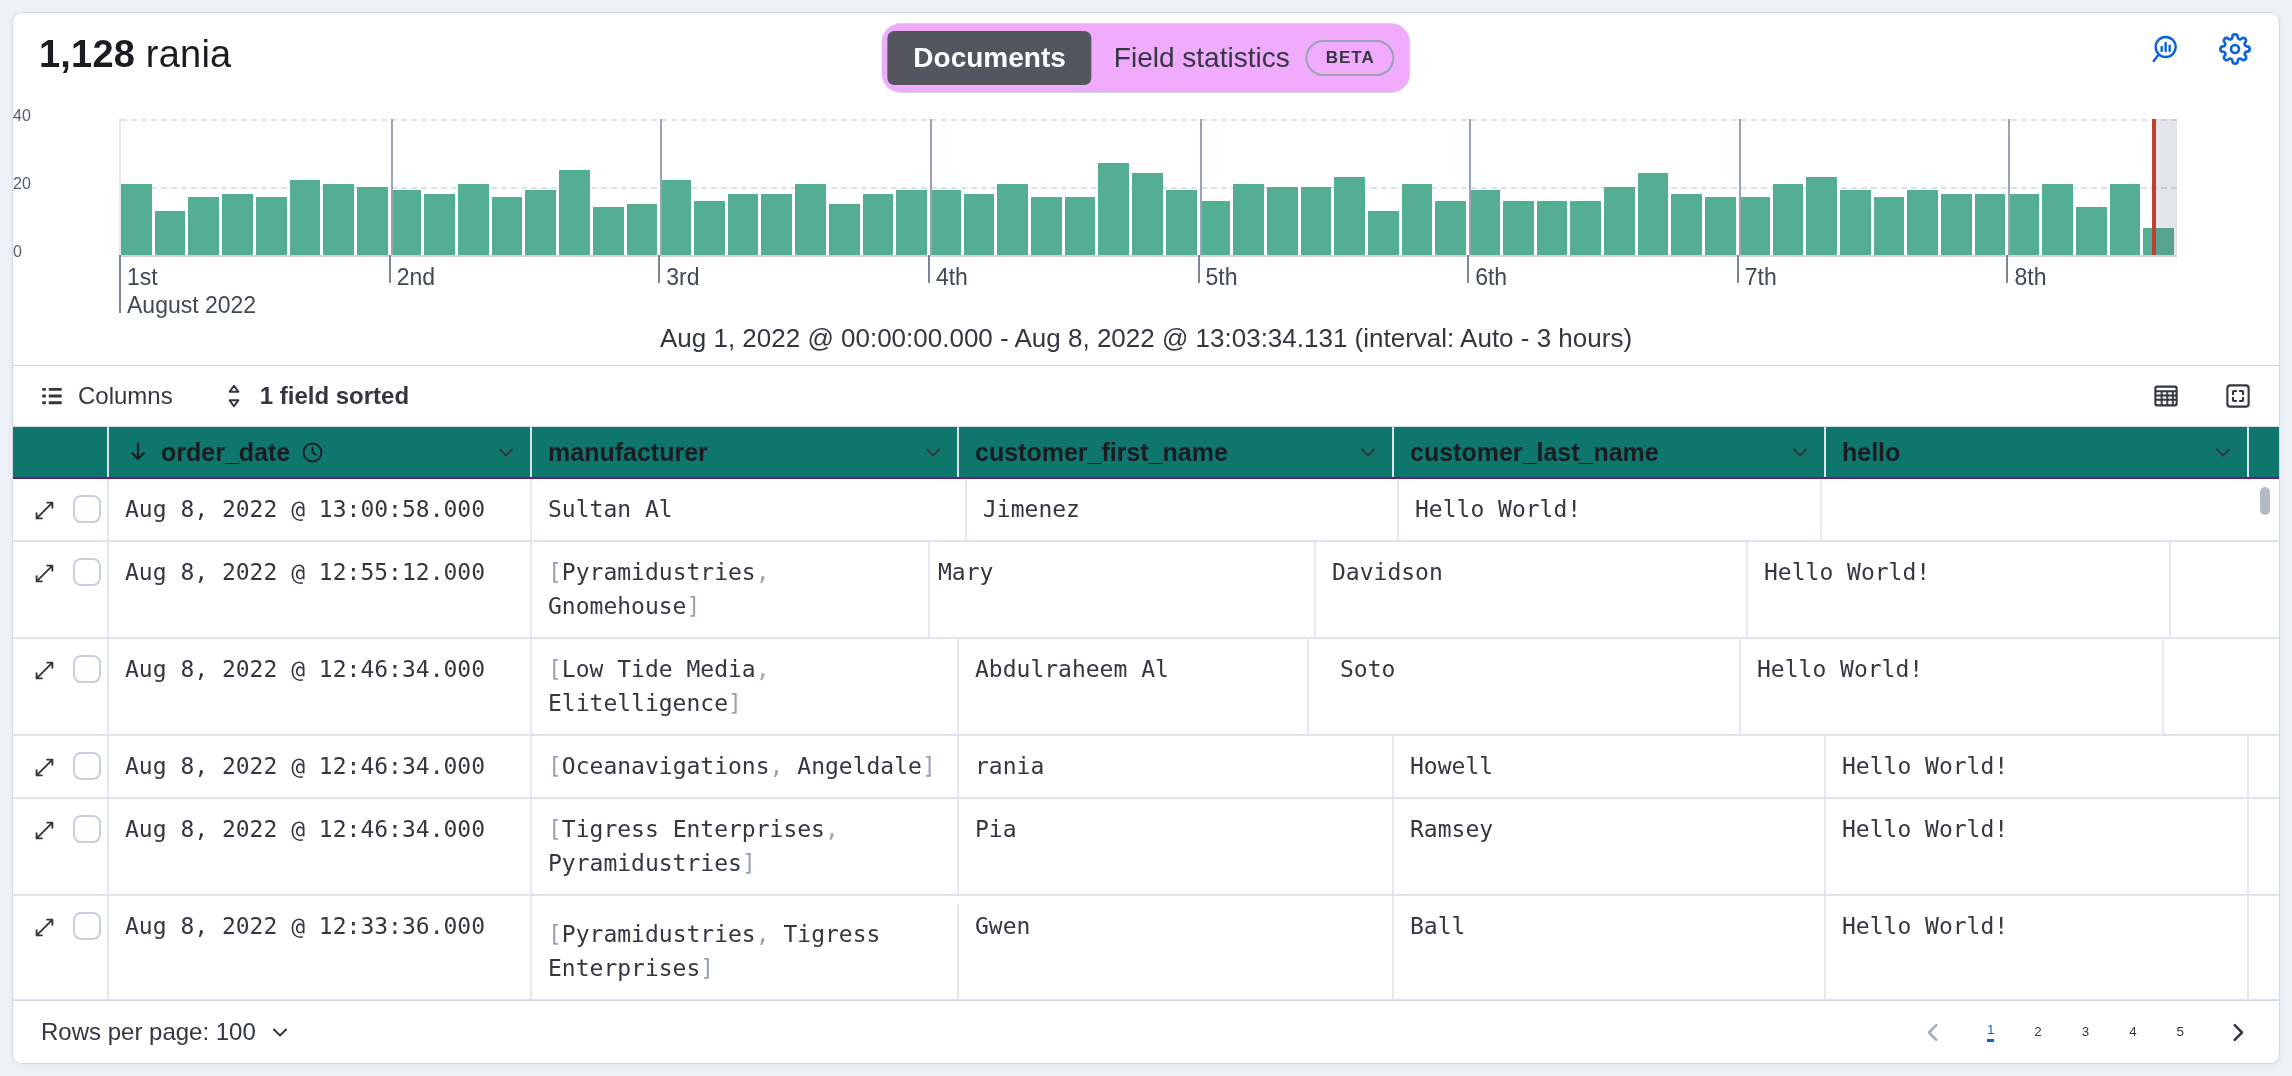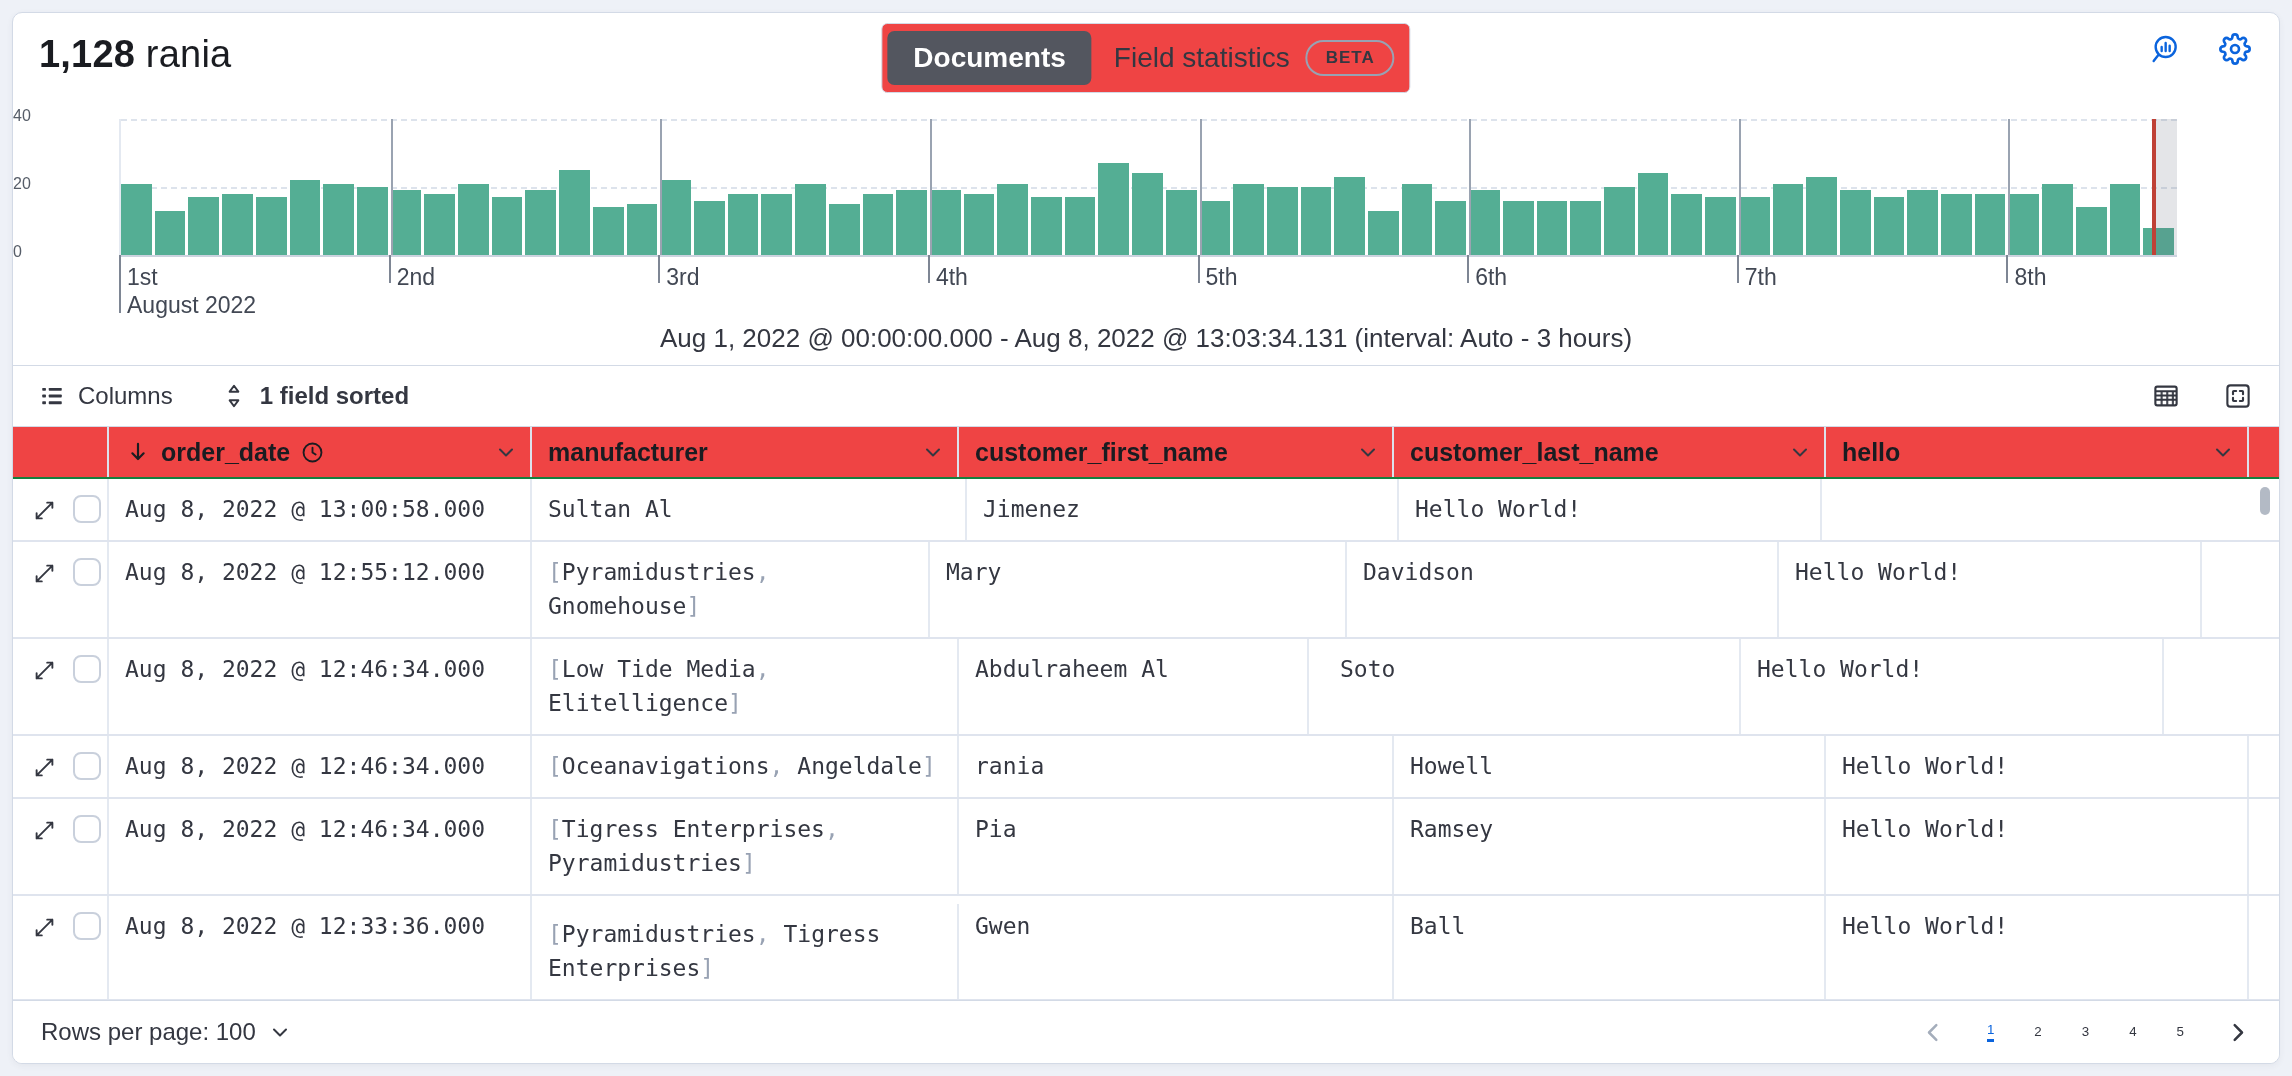--- a/index.html
+++ b/index.html
@@ -6,21 +6,21 @@
   body{width:2292px;height:1076px;background:#eef1f7;font-family:"Liberation Sans","DejaVu Sans",sans-serif;color:#343741;position:relative}
   svg{display:block}
   button{font-family:inherit;background:none;border:none;padding:0;cursor:pointer;color:inherit}
 
   .panel{position:absolute;left:12px;top:12px;width:2266px;height:1050px;background:#fff;border:1px solid #d3dae6;border-radius:10px;display:flex;flex-direction:column;overflow:hidden;box-shadow:0 2px 6px rgba(60,70,90,.06)}
 
   
   .top{position:relative;height:64px;flex:none}
   .hits{position:absolute;left:26px;top:20px;font-size:38px;color:#1a1c21;letter-spacing:.2px}
   .hits .num{font-weight:700}
-  .tabs{position:absolute;left:50%;transform:translateX(-50%);top:10px;display:flex;align-items:center;border:1px solid #d3dae6;border-radius:6px;padding:5px;background:#ef4444}
+  .tabs{position:absolute;left:50%;transform:translateX(-50%);top:10px;display:flex;align-items:center;border:1px solid #d3dae6;border-radius:19px;padding:5px;background:#f0abfc}
   .tab-selected{background:#53565f;color:#fff;font-weight:700;font-size:28px;padding:11px 26px;border-radius:7px}
   .tab-plain{display:flex;align-items:center;gap:16px;padding:11px 10px 11px 22px;font-size:28px;color:#343741}
   .beta{border:2px solid #98a2b3;border-radius:999px;font-size:17px;font-weight:700;letter-spacing:1px;padding:6px 18px;color:#343741}
   .top-icons{position:absolute;right:28px;top:20px;display:flex;gap:38px;color:#0b64dd;align-items:center}
 
   
   .chart{position:relative;height:246px;flex:none}
   .plot{position:absolute;left:106px;width:2056px;top:42px;height:136px;border-left:2px solid #e4e9f1}
   .gl{position:absolute;left:0;right:0;border-top:2px dashed #dde3ec}
   .baseline{position:absolute;left:0;right:0;bottom:-2px;border-top:2px solid #ccd3df}
@@ -37,21 +37,21 @@
 
   
   .toolbar{flex:none;height:60px;border-top:1px solid #d3dae6;display:flex;align-items:center;padding:0 26px;gap:48px}
   .tb-btn{display:flex;align-items:center;gap:13px;font-size:24px;color:#343741}
   .tb-btn .lbl-strong{font-weight:700}
   .tb-btn .lbl-med{font-weight:500}
   .tb-right{margin-left:auto;display:flex;gap:42px;align-items:center;color:#343741}
 
   
   .grid{flex:1;position:relative;overflow:hidden;border-top:1px solid #d3dae6}
-  .hrow{display:flex;background:#ef4444;height:50px;flex:none;border-bottom:2px solid #15803d}
+  .hrow{display:flex;background:#0f766e;height:50px;flex:none;border-bottom:2px solid #701a75}
   .hcell{display:flex;align-items:center;gap:10px;border-right:2px solid #dce2ec;padding:0 12px 0 16px;font-weight:700;font-size:25px;color:#1a1c21;box-sizing:border-box;flex:none}
   .hcell .chev{margin-left:auto;color:#343741}
   .row{display:flex;border-bottom:2px solid #dfe4ee}
   .cell{border-right:2px solid #e4e9f1;box-sizing:border-box;flex:none;padding:13px 16px 14px;font-family:"DejaVu Sans Mono","Liberation Mono",monospace;font-size:23px;line-height:34px;color:#343741;overflow:hidden}
   .punct{color:#98a2b3}
   .ctrl{display:flex;gap:15px;padding:16px 0 0 18px;align-items:flex-start}
   .checkbox{width:28px;height:28px;border:2px solid #c9d0dc;border-radius:8px;background:#fff;flex:none;box-sizing:border-box}
   .expand{color:#343741;margin-top:2px}
   .scrollthumb{position:absolute;right:9px;top:60px;width:10px;height:28px;border-radius:5px;background:#9aa3b1;opacity:.75}
 
@@ -292,21 +292,21 @@
         </div>
         <div class="row">
           <div class="cell ctrl" style="width: 96px;">
             <svg class="expand" width="27" height="27" viewBox="0 0 24 24" fill="none" stroke="currentColor" stroke-width="1.7" stroke-linecap="round" stroke-linejoin="round">
               <path d="M5 19 L19 5 M5 19 v-4.6 M5 19 h4.6 M19 5 v4.6 M19 5 h-4.6"></path>
             </svg>
             <div class="checkbox"></div>
           </div>
           <div class="cell" style="width: 423px;">Aug 8, 2022 @ 12:55:12.000</div>
           <div class="cell" style="width: 398px;"><span class="punct">[</span>Pyramidustries<span class="punct">,</span> Gnomehouse<span class="punct">]</span></div>
-          <div class="cell" style="width: 417px;">Mary</div>
+          <div class="cell" style="width: 386px; padding-left: 8px;">Mary</div>
           <div class="cell" style="width: 432px;">Davidson</div>
           <div class="cell" style="width: 423px;">Hello World!</div>
         </div>
         <div class="row">
           <div class="cell ctrl" style="width: 96px;">
             <svg class="expand" width="27" height="27" viewBox="0 0 24 24" fill="none" stroke="currentColor" stroke-width="1.7" stroke-linecap="round" stroke-linejoin="round">
               <path d="M5 19 L19 5 M5 19 v-4.6 M5 19 h4.6 M19 5 v4.6 M19 5 h-4.6"></path>
             </svg>
             <div class="checkbox"></div>
           </div>

